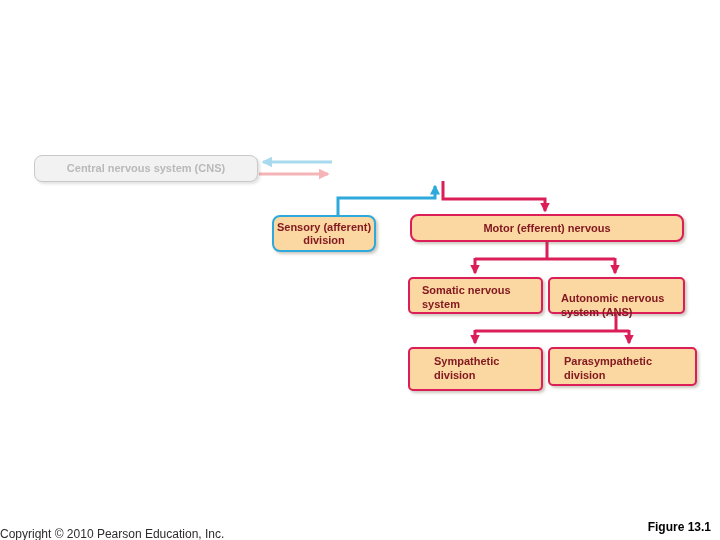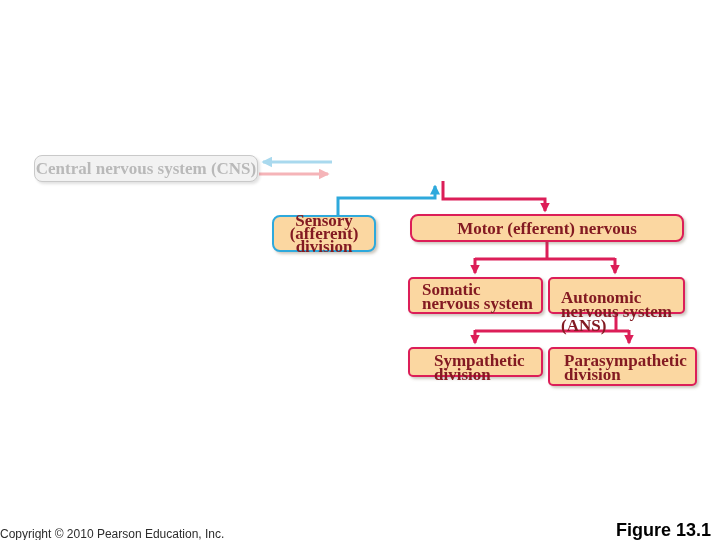--- a/index.html
+++ b/index.html
@@ -17,27 +17,26 @@
   }
   
   .node{
     position:absolute;
     box-sizing:border-box;
     display:flex;
     align-items:center;
     justify-content:center;
     text-align:center;
     font-weight:bold;
-    font-size:17px;
+    font-size:11px;
     line-height:13px;
     color:#831a22;
     background:#fbd7a1;
     border-radius:8px;
     box-shadow:2px 2px 3px rgba(110,95,70,0.35);
-    font-family:Liberation Serif, serif;
   }
   .node-cns{
     left:34px;top:155px;width:224px;height:27px;
     background:#f2f2f2;
     border:1.5px solid #c9c9c9;
     color:#b9b9b9;
     box-shadow:2px 2px 3px rgba(0,0,0,0.12);
   }
   .node-pns{
     left:333px;top:158px;width:224px;height:24px;
@@ -61,37 +60,37 @@
   }
   .node-somatic{
     left:408px;top:277px;width:135px;height:37px;
     padding:4px 4px 0 12px;
   }
   .node-autonomic{
     left:548px;top:277px;width:137px;height:37px;
     padding:12px 4px 0 11px;
   }
   .node-sympathetic{
-    left:408px;top:347px;width:135px;height:30px;
+    left:408px;top:347px;width:135px;height:44px;
     padding:5px 4px 0 24px;
   }
   .node-parasympathetic{
     left:548px;top:347px;width:149px;height:39px;
     padding:5px 4px 0 14px;
   }
   .copyright{
     position:absolute;
     left:0;top:527px;
     font-size:12px;
     color:#2d2d2d;
   }
   .figure-caption{
     position:absolute;
     right:9px;top:520px;
-    font-size:18px;
+    font-size:12px;
     font-weight:bold;
     color:#000000;
     margin-left:12px;
   }
 </style>
 </head>
 <body>
 
 <div id="canvas">
 

